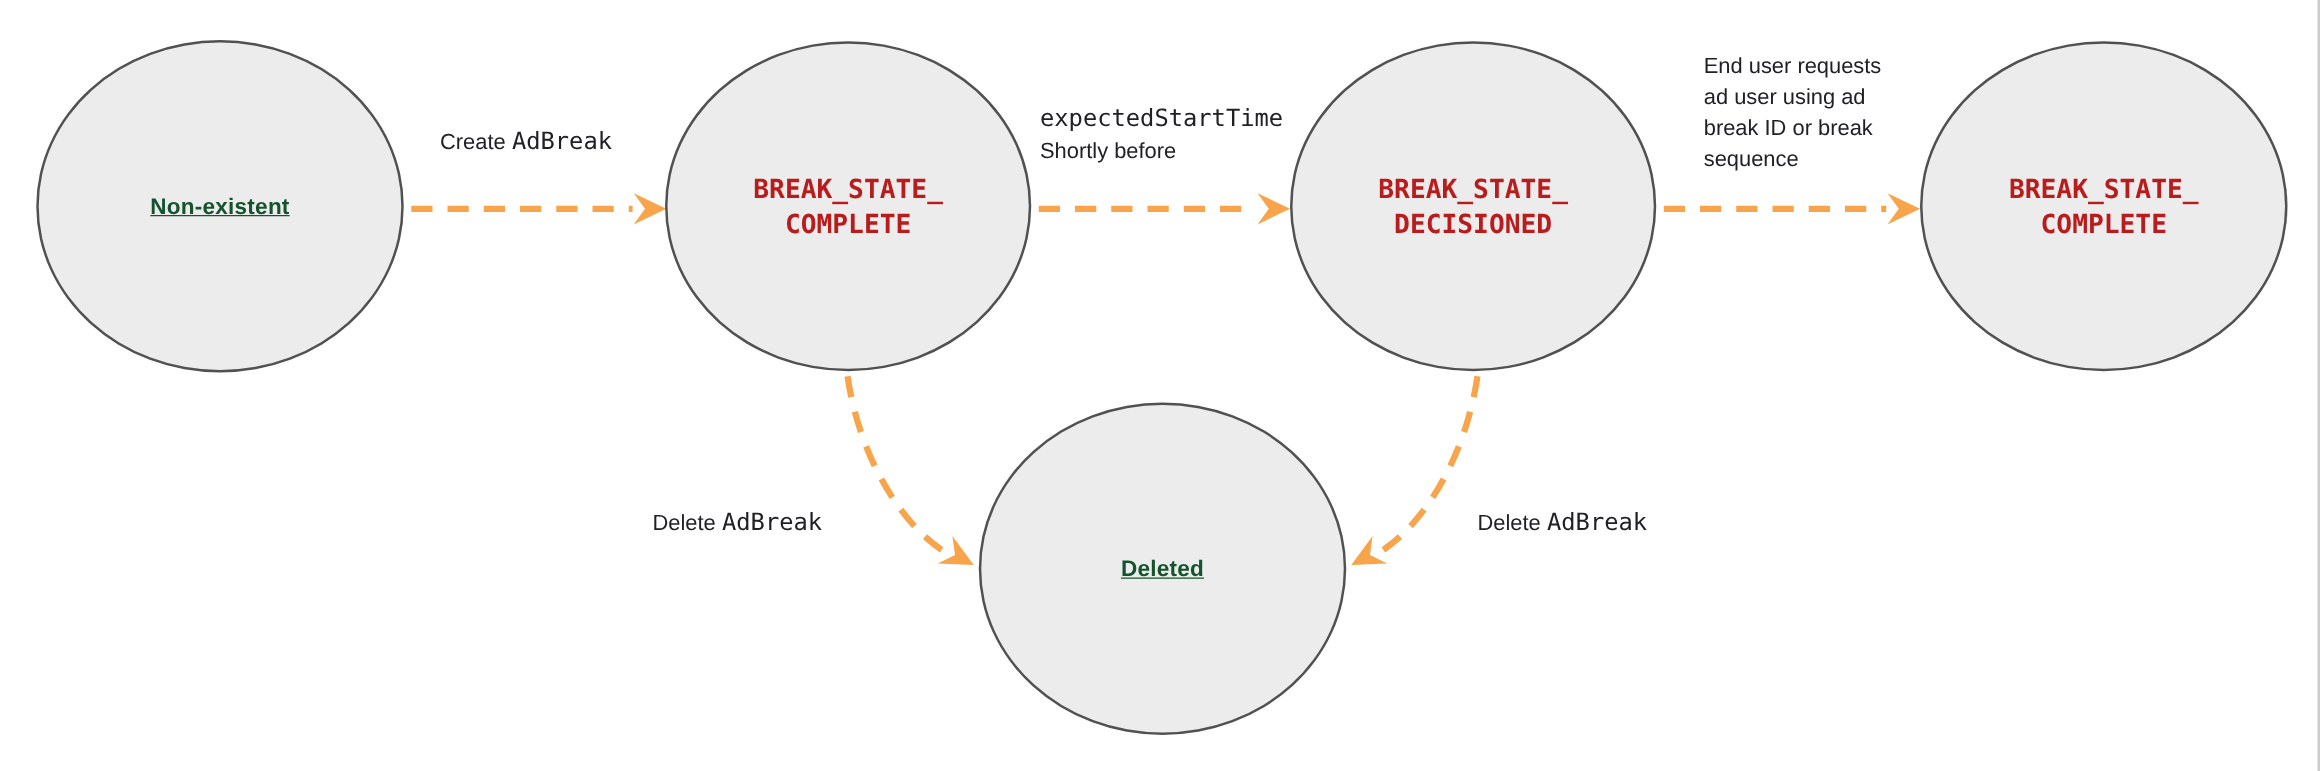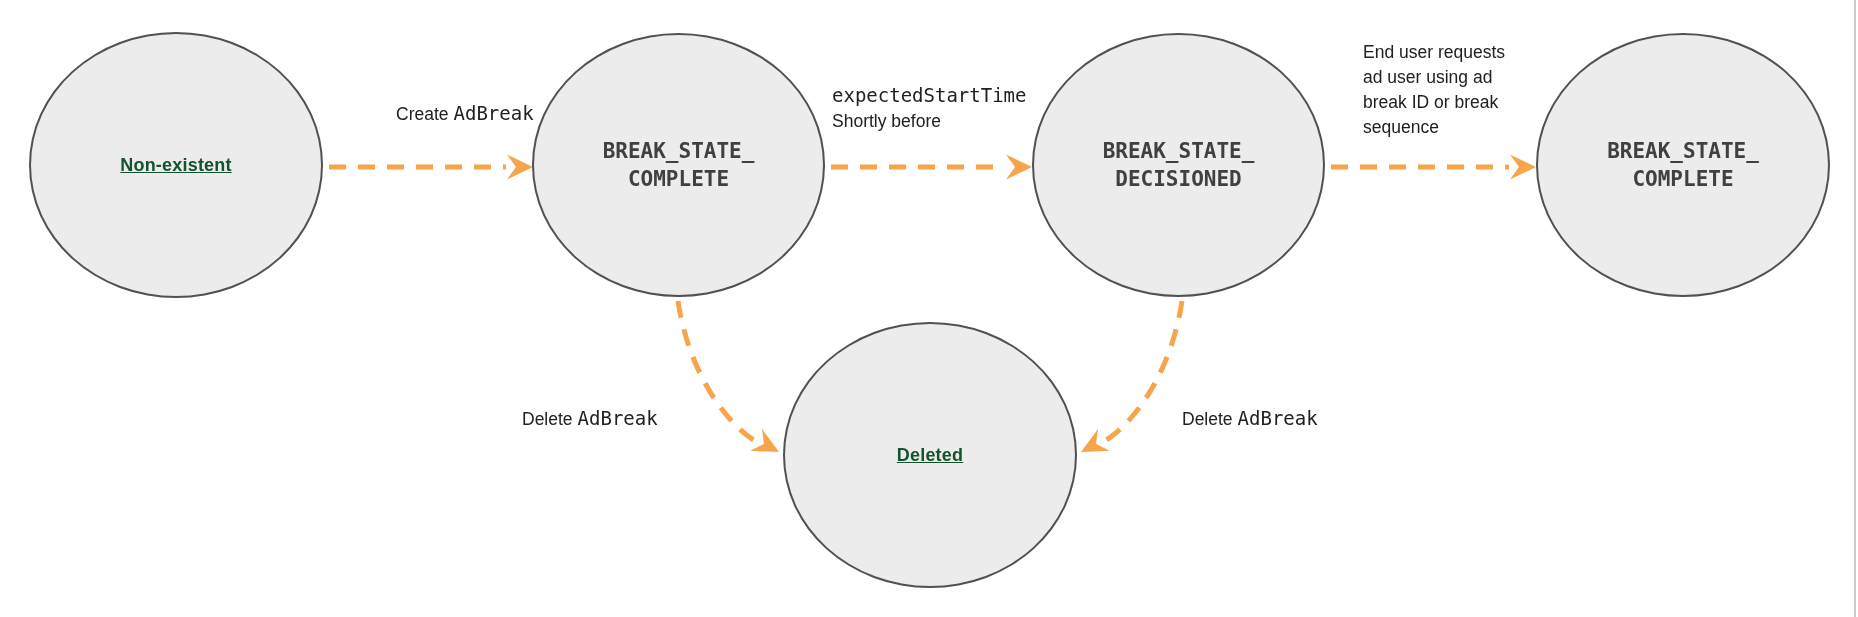--- a/index.html
+++ b/index.html
@@ -41,21 +41,21 @@
     font-size: 18px;
     color: #14532d;
     letter-spacing: 0.2px;
     text-decoration: underline;
   }
   .node .name-mono {
     font-family: "DejaVu Sans Mono", monospace;
     font-weight: bold;
     font-size: 21px;
     line-height: 28px;
-    color: #404040;
+    color: #b91c1c;
   }
   .node .line { display: block; }
   .edge-label {
     position: absolute;
     font-size: 17.5px;
     line-height: 25px;
     color: #202124;
     white-space: nowrap;
   }
   .edge-label .code {
@@ -116,21 +116,21 @@
     <span class="name-mono">
       <span class="line">BREAK_STATE_</span>
       <span class="line">COMPLETE</span>
     </span>
   </div>
 
   <div class="node" style="left:783px; top:322px; width:294px; height:266px;">
     <span class="name-sans">Deleted</span>
   </div>
 
-  <div class="edge-label" style="left:352px; top:101px;margin-left:44px;">
+  <div class="edge-label" style="left:352px; top:101px;">
     <span class="sans">Create</span><span class="code">AdBreak</span>
   </div>
 
   <div class="edge-label" style="left:832px; top:83px;">
     <div><span class="code">expectedStartTime</span></div>
     <div><span class="sans">Shortly before</span></div>
   </div>
 
   <div class="edge-label" style="left:1347px; top:40px;margin-left:16px;">
     <div><span>End user requests</span></div>

